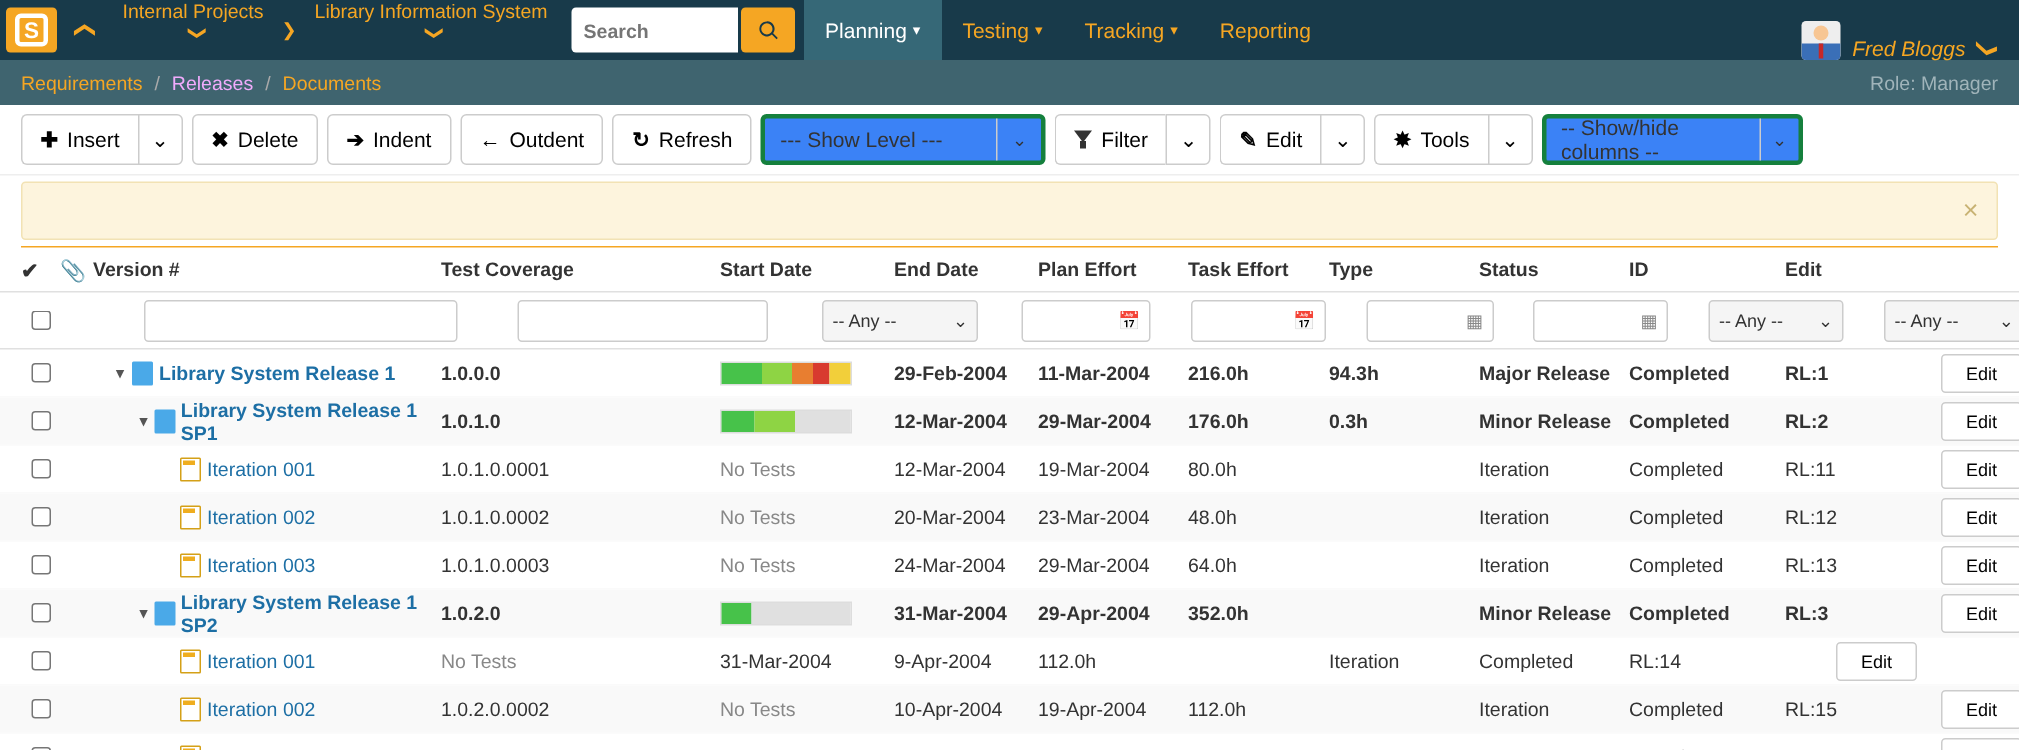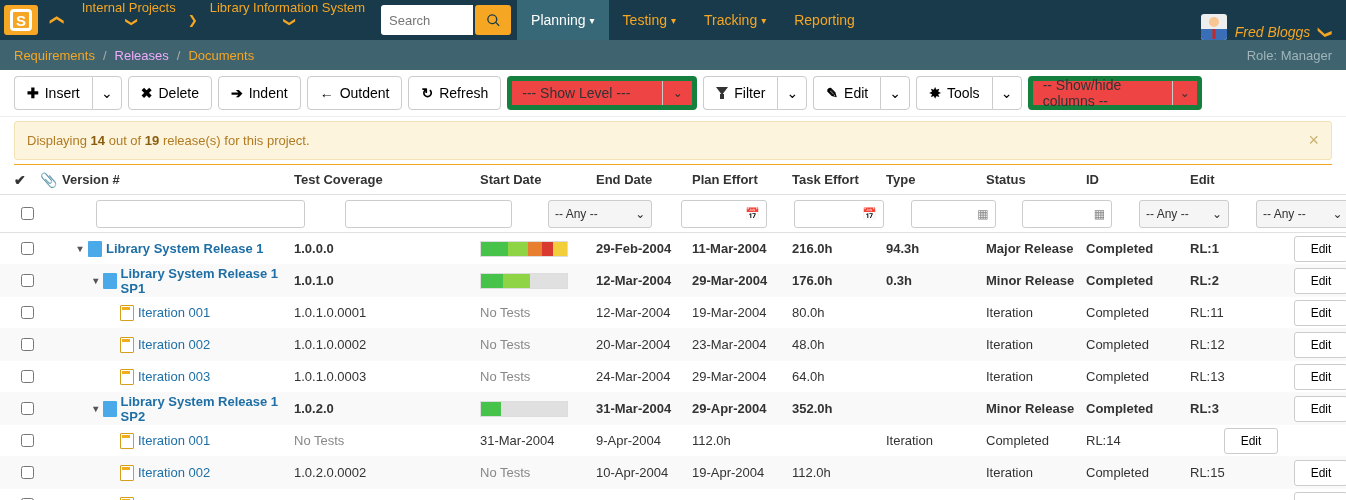--- a/index.html
+++ b/index.html
@@ -7,21 +7,21 @@
 
 
 .topbar { background: #183a4a; height: 40px; display: flex; align-items: stretch; color: #fff; }
 .logo-box { width: 34px; height: 30px; margin: 5px 4px 5px 4px; background: #f5a623; border-radius: 3px; display:flex; align-items:center; justify-content:center; }
 .logo-s { width: 22px; height: 22px; border: 3px solid #fff; border-radius: 4px; background:#f5a623; display:flex; align-items:center; justify-content:center; color:#fff; font-weight:bold; font-size:15px;}
 .nav-chevron { color:#f5a623; padding: 0 10px; display:flex; align-items:center; cursor:pointer; font-size:14px;}
 .nav-proj { display:flex; align-items:center; color:#f5a623; cursor:pointer; padding: 0 8px; flex-direction: column; }
 .nav-proj span.dd { margin-left:6px; font-size:12px; }
 .nav-sep { color:#f5a623; padding:0 4px; display:flex; align-items:center; font-size:12px;}
 .search-wrap { display:flex; align-items:center; margin-left:8px; }
-.search-input { height: 30px; width: 92px; border:none; border-radius:3px 0 0 3px; padding:0 8px; font-size:13px; }
+.search-input { height: 30px; width: 111px; border:none; border-radius:3px 0 0 3px; padding:0 8px; font-size:13px;font-weight:bold; }
 .search-btn { height:30px; width:36px; background:#f5a623; border:none; border-radius:3px; margin-left:2px; cursor:pointer; display:flex;align-items:center;justify-content:center; }
 .search-btn svg { width:15px; height:15px; fill:#183a4a; }
 .main-menus { display:flex; align-items:stretch; margin-left:6px; }
 .menu-item { display:flex; align-items:center; padding:0 14px; color:#f5a623; cursor:pointer; font-size:14px; }
 .menu-item.selected { background:#366877; color:#fff; }
 .menu-caret { font-size:10px; margin-left:4px; }
 .user-box { margin-left:auto; display:flex; align-items:flex-end; padding:0 14px; cursor:pointer;font-style:italic; }
 .avatar { width:26px; height:26px; border-radius:3px; background:#eee; margin-right:8px; display:flex; flex-direction:column; overflow:hidden;}
 .avatar-head{width:10px;height:10px;border-radius:50%;background:#f7c693;margin:3px auto 0;}
 .avatar-body{flex:1;background:#3a6fb7;margin-top:2px;position:relative;}
@@ -38,21 +38,21 @@
 
 
 .toolbar { padding:6px 14px; display:flex; gap:6px; border-bottom:1px solid #eee; align-items:center; flex-wrap:wrap;}
 .btn-grp { display:flex; }
 .tbtn { background:#fff; border:1px solid #ccc; height:34px; padding:0 12px; display:flex; align-items:center; cursor:pointer; font-size:14px; border-radius:4px; }
 .btn-grp .tbtn { border-radius:0; border-right:none;}
 .btn-grp .tbtn:first-child { border-radius:4px 0 0 4px;}
 .btn-grp .tbtn:last-child { border-radius:0 4px 4px 0; border-right:1px solid #ccc;}
 .tbtn .ic { margin-right:6px; font-weight:bold; font-size:14px; }
 .caret-only { width:30px; padding:0; justify-content:center;}
-.sel { background:#ef4444; border:5px solid #15803d; height:34px; border-radius:4px; display:flex; align-items:center; padding:0 0 0 10px; font-size:14px;}
+.sel { background:#3b82f6; border:3px solid #15803d; height:34px; border-radius:4px; display:flex; align-items:center; padding:0 0 0 10px; font-size:14px;}
 .sel .sel-caret{ width:30px; height:100%; display:flex;align-items:center;justify-content:center; border-left:1px solid #ccc; margin-left:8px; font-size:12px;}
 .sel.level{ width:190px; justify-content:space-between;}
 .sel.cols{ width:174px; justify-content:space-between;}
 
 
 .banner { margin:4px 14px; background:#fdf4dd; border:1px solid #f2e2b4; border-radius:3px; padding:8px 12px; color:#b07b22; display:flex; align-items:center;}
 .banner .close { margin-left:auto; color:#c8b273; cursor:pointer; font-size:18px;}
 .banner b { color:#8a5d0e; }
 
 
@@ -222,23 +222,20 @@
         <span>⌄</span>
       </button>
   </div>
   <div class="sel cols">
       <span>-- Show/hide columns --</span>
       <span class="sel-caret">⌄</span>
     </div>
 </div>
 
 <div class="banner">
-  <span>
-    <span>Displaying </span><b>14</b><span> out of </span><b>19</b><span> release(s) for this project.</span>
-  </span>
   <span class="close">×</span>
 </div>
 <div class="orange-line"></div>
 
 <div class="thead">
   <span class="chkall">✔</span>
   <span class="attach">📎</span>
   <span>Version #</span>
   <span>Test Coverage</span>
   <span>Start Date</span>

